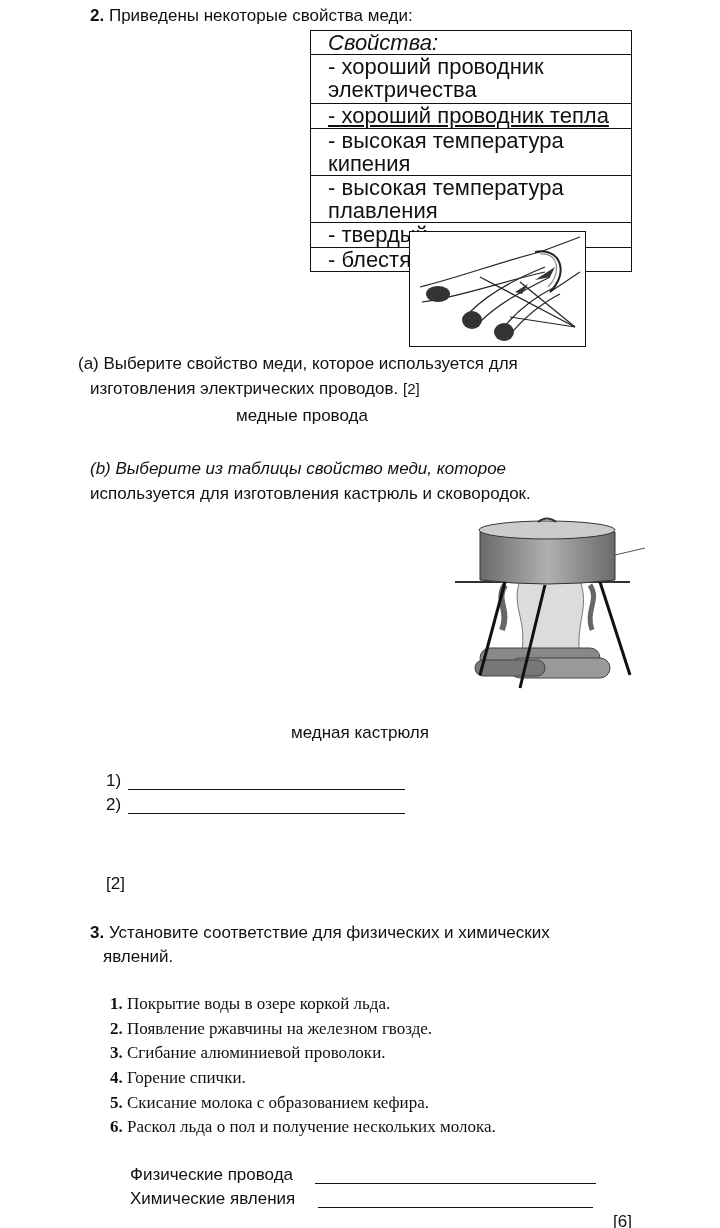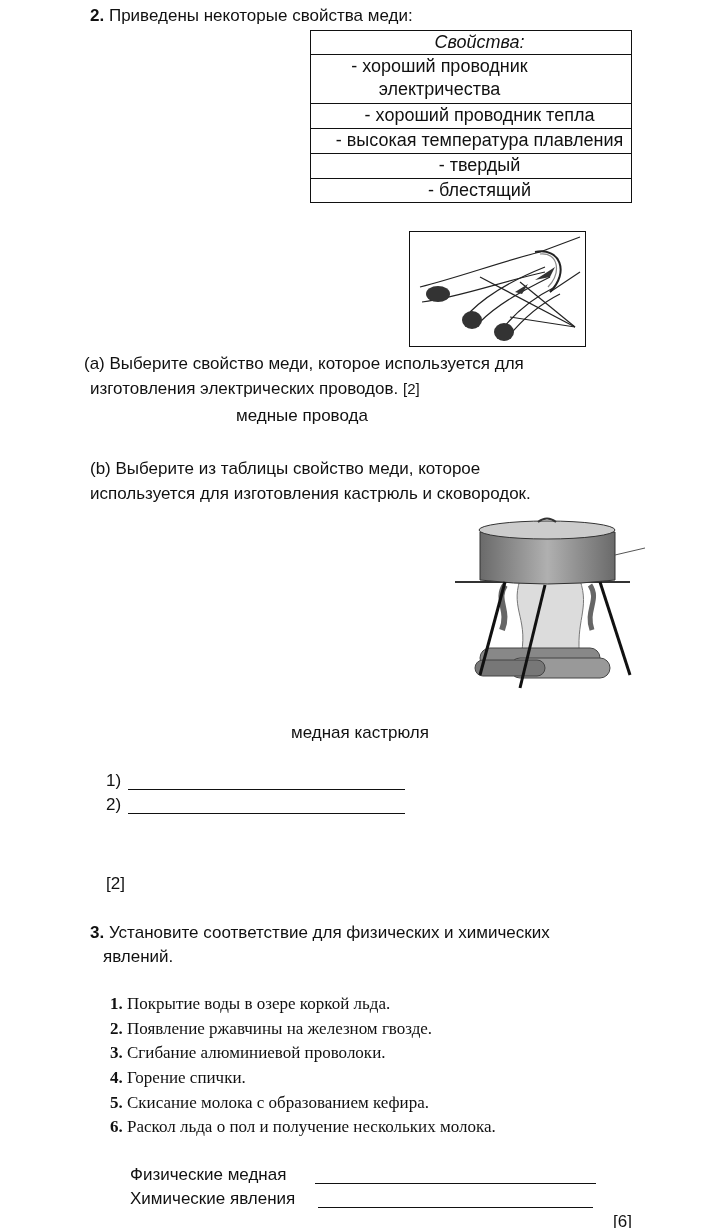--- a/index.html
+++ b/index.html
@@ -7,21 +7,21 @@
       width: 720px; height: 1228px; position: relative; overflow: hidden;
       font-family: "Liberation Sans", sans-serif; color: #111111;
       font-size: 17px;
     }
     .abs { position: absolute; white-space: nowrap; }
     b { font-weight: bold; }
 
     
     .props-table {
       position: absolute; left: 310px; top: 30px; width: 322px;
-      border-collapse: collapse; font-size: 18px; text-align: center;
+      border-collapse: collapse; font-size: 22px;
     }
     .props-table td {
       border: 1px solid #111; padding: 0 0 0 17px; line-height: 23px; vertical-align: top;
     }
     .props-table td.hdr { font-style: italic; height: 23px; }
     .props-table td.wrap { white-space: normal; }
 
     .figure-box {
       position: absolute; left: 409px; top: 231px; width: 175px; height: 114px;
       border: 1px solid #111; background: #fff;
@@ -39,21 +39,24 @@
 
 <table class="props-table">
   <tbody>
       <tr>
     <td class="hdr">Свойства:</td>
   </tr>
   <tr>
     <td class="wrap" style="height:48px; padding-right:80px;">- хороший проводник электричества</td>
   </tr>
   <tr>
-        <td style="height:24px;">- хороший проводник тепла</td>
+        <td style="height:24px;text-decoration:underline;">- хороший проводник тепла</td>
+      </tr>
+  <tr>
+        <td style="height:24px;">- высокая температура кипения</td>
       </tr>
   <tr>
         <td style="height:24px;">- высокая температура плавления</td>
       </tr>
   <tr>
         <td style="height:24px;">- твердый</td>
       </tr>
   <tr>
         <td style="height:21px;">- блестящий</td>
       </tr>
@@ -79,28 +82,28 @@
     <g fill="#333">
       <ellipse cx="28" cy="62" rx="12" ry="8"></ellipse>
       <ellipse cx="62" cy="88" rx="10" ry="9"></ellipse>
       <ellipse cx="94" cy="100" rx="10" ry="9"></ellipse>
       <path d="M125 48 L 145 35 L 140 45 Z"></path>
       <path d="M105 60 L 118 52 L 112 62 Z"></path>
     </g>
   </svg>
 </div>
 
-<div class="abs" style="left:84px; top:354px;">(a) Выберите свойство меди, которое используется для</div>
+<div class="abs" style="left:78px; top:354px;">(a) Выберите свойство меди, которое используется для</div>
 <div class="abs" style="left:90px; top:379px;">
   <span>изготовления электрических проводов.</span>
   <span style="font-size:15px;">[2]</span>
 </div>
 <div class="abs" style="left:236px; top:406px;text-align:center;">медные  провода</div>
 
-<div class="abs" style="left:90px; top:459px;">(b) Выберите из таблицы свойство меди, которое</div>
+<div class="abs" style="left:90px; top:459px;font-style:italic;">(b) Выберите из таблицы свойство меди, которое</div>
 <div class="abs" style="left:90px; top:484px;text-align:right;">используется для изготовления кастрюль и сковородок.</div>
 
 <div class="abs" style="left:450px; top:510px; width:195px; height:180px;">
   <svg width="195" height="180" viewBox="0 0 195 180">
     <defs>
       <linearGradient id="potg" x1="0" x2="1">
         <stop offset="0" stop-color="#6a6a6a"></stop>
         <stop offset="0.5" stop-color="#b0b0b0"></stop>
         <stop offset="1" stop-color="#6a6a6a"></stop>
       </linearGradient>
@@ -143,17 +146,17 @@
 </div>
 <div class="abs" style="left:103px; top:947px;">явлений.</div>
 
 <div class="list-item" style="top:994px;"><b>1.</b> <span>Покрытие воды в озере коркой льда.</span></div>
 <div class="list-item" style="top:1019px;text-align:right;"><b>2.</b> <span>Появление ржавчины на железном гвозде.</span></div>
 <div class="list-item" style="top:1043px;"><b>3.</b> <span>Сгибание алюминиевой проволоки.</span></div>
 <div class="list-item" style="top:1068px;"><b>4.</b> <span>Горение спички.</span></div>
 <div class="list-item" style="top:1093px;"><b>5.</b> <span>Скисание молока с образованием кефира.</span></div>
 <div class="list-item" style="top:1117px;"><b>6.</b> <span>Раскол льда о пол и получение нескольких молока.</span></div>
 
-<div class="abs" style="left:130px; top:1165px;">Физические медная</div>
+<div class="abs" style="left:130px; top:1165px;">Физические провода</div>
 <div class="answer-line" style="left:315px; top:1183px; width:281px;"></div>
 <div class="abs" style="left:130px; top:1189px;">Химические явления</div>
 <div class="answer-line" style="left:318px; top:1207px; width:275px;"></div>
 <div class="abs" style="left:613px; top:1212px;">[6]</div>
 
 </body></html>

